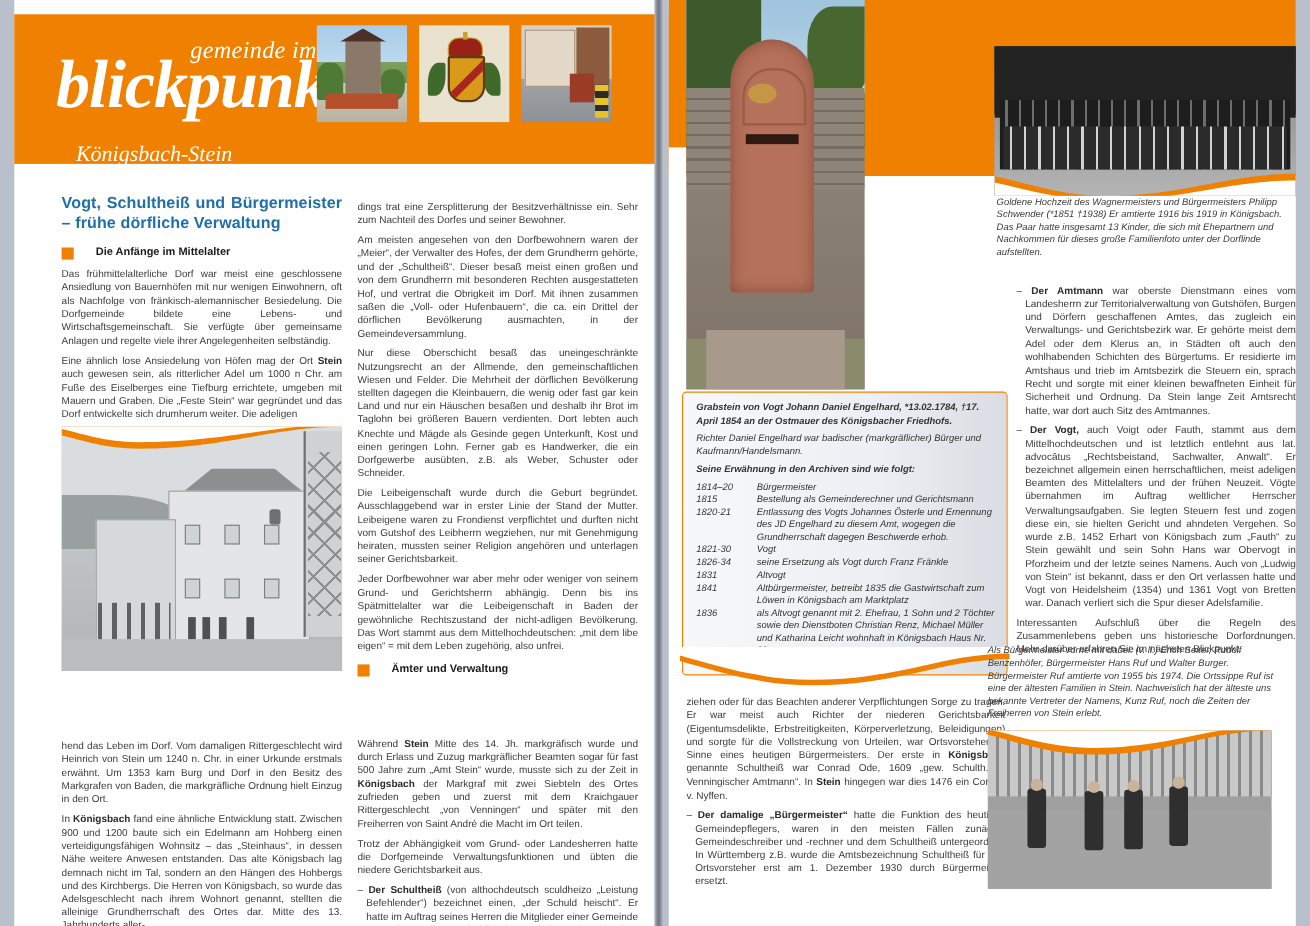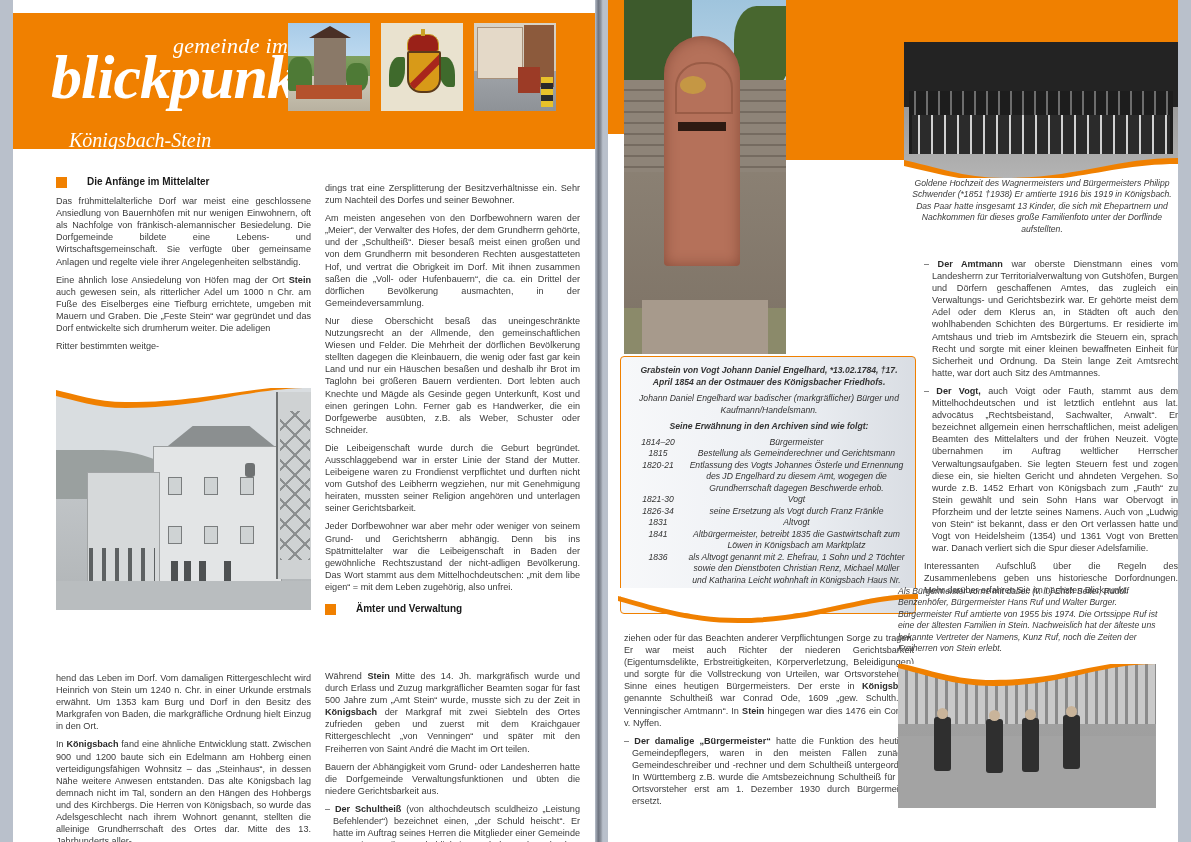--- a/index.html
+++ b/index.html
@@ -119,21 +119,21 @@
   .gv-lichen{position:absolute;left:16px;top:40px;width:26px;height:18px;background:#c9a13f;border-radius:50%;opacity:.8;}
   .gv-base{position:absolute;left:18px;bottom:0;width:126px;height:54px;background:#a79a8c;}
   .gv-grass{position:absolute;left:0;bottom:0;width:100%;height:46px;background:#8b8a6a;}
 
   
   .box{position:absolute;left:620px;top:356px;width:294px;height:256px;
        background:linear-gradient(to right,#f7f8fa 0%,#eceff3 60%,#d9dde3 100%);
        border:1.4px solid #f08000;border-radius:4px;}
   .boxwave{position:absolute;left:618px;top:588px;width:300px;height:36px;overflow:hidden;}
   .boxtext{position:absolute;left:12px;top:8px;width:272px;font-style:italic;font-size:8.6px;
-           line-height:11.5px;color:#333;text-align:center;}
+           line-height:11.5px;color:#333;}
   .boxtext .ttl{font-weight:700;}
   .lrow{display:flex;gap:5px;margin-bottom:0;}
   .lrow .yr{width:50px;flex:none;}
   .lrow .dsc{flex:1;}
 
   .R1{left:624px;top:632px;width:290px;}
   .R2{left:924px;top:258px;width:254px;}
   .capR{position:absolute;left:906px;top:178px;width:272px;}
 
   
@@ -189,20 +189,21 @@
         <div class="mast-photo ph-street">
           <div class="hs"></div>
             <div class="hs2"></div>
             <div class="rd"></div>
             <div class="yl"></div>
         </div>
       </div>
     </div>
 
     <div class="col L1">
+      <h1 class="headline">Vogt, Schultheiß und Bürgermeister – frühe dörfliche Verwaltung</h1>
       <div class="subhead">
         <span class="sq"></span>
         <span class="tx">Die Anfänge im Mittelalter</span>
       </div>
       <p>Das frühmittelalterliche Dorf war meist eine geschlossene Ansiedlung von Bauernhöfen mit nur wenigen Einwohnern, oft als Nachfolge von fränkisch-alemannischer Besiedelung. Die Dorfgemeinde bildete eine Lebens- und Wirtschaftsgemeinschaft. Sie verfügte über gemeinsame Anlagen und regelte viele ihrer Angelegenheiten selbständig.</p>
       <p><span>Eine ähnlich lose Ansiedelung von Höfen mag der Ort </span><b>Stein</b><span> auch gewesen sein, als ritterlicher Adel um 1000 n Chr. am Fuße des Eiselberges eine Tiefburg errichtete, umgeben mit Mauern und Graben. Die „Feste Stein“ war gegründet und das Dorf entwickelte sich drumherum weiter. Die adeligen</span></p>
       <p class="tight">Ritter bestimmten weitge-</p>
     </div>
 
     <div class="forsthaus">
@@ -246,21 +247,21 @@
       <p>Die Leibeigenschaft wurde durch die Geburt begründet. Ausschlaggebend war in erster Linie der Stand der Mutter. Leibeigene waren zu Frondienst verpflichtet und durften nicht vom Gutshof des Leibherrn wegziehen, nur mit Genehmigung heiraten, mussten seiner Religion angehören und unterlagen seiner Gerichtsbarkeit.</p>
       <p>Jeder Dorfbewohner war aber mehr oder weniger von seinem Grund- und Gerichtsherrn abhängig. Denn bis ins Spätmittelalter war die Leibeigenschaft in Baden der gewöhnliche Rechtszustand der nicht-adligen Bevölkerung. Das Wort stammt aus dem Mittelhochdeutschen: „mit dem libe eigen“ = mit dem Leben zugehörig, also unfrei.</p>
       <div class="subhead" style="margin-top:10px">
         <span class="sq"></span>
         <span class="tx">Ämter und Verwaltung</span>
       </div>
     </div>
 
     <div class="col L2b">
       <p><span>Während </span><b>Stein</b><span> Mitte des 14. Jh. markgräfisch wurde und durch Erlass und Zuzug markgräflicher Beamten sogar für fast 500 Jahre zum „Amt Stein“ wurde, musste sich zu der Zeit in </span><b>Königsbach</b><span> der Markgraf mit zwei Siebteln des Ortes zufrieden geben und zuerst mit dem Kraichgauer Rittergeschlecht „von Venningen“ und später mit den Freiherren von Saint André die Macht im Ort teilen.</span></p>
-      <p>Bauern der Abhängigkeit vom Grund- oder Landesherren hatte die Dorfgemeinde Verwaltungsfunktionen und übten die niedere Gerichtsbarkeit aus.</p>
+      <p>Trotz der Abhängigkeit vom Grund- oder Landesherren hatte die Dorfgemeinde Verwaltungsfunktionen und übten die niedere Gerichtsbarkeit aus.</p>
       <p style="padding-left:8px;text-indent:-8px"><span>– </span><b>Der Schultheiß</b><span> (von althochdeutsch sculdheizo „Leistung Befehlender“) bezeichnet einen, „der Schuld heischt“. Er hatte im Auftrag seines Herren die Mitglieder einer Gemeinde zur Leistung ihrer Schuldigkeit anzuhalten, also Abgaben einzu-</span></p>
     </div>
   </div>
 
   <div class="spine"></div>
 
   <div class="page page-right"></div>
 
   <div class="rp-orange"></div>
   <div class="rp-white-cut"></div>
@@ -273,21 +274,21 @@
     <div class="gv-base"></div>
     <div class="gv-stone">
         <div class="gv-lichen"></div>
         <div class="gv-inlay"></div>
       </div>
   </div>
 
   <div class="box">
     <div class="boxtext">
       <div class="ttl">Grabstein von Vogt Johann Daniel Engelhard, *13.02.1784, †17. April 1854 an der Ostmauer des Königsbacher Friedhofs.</div>
-      <div style="margin-top:5px">Johann Daniel Engelhard war badischer (markgräflicher) Bürger und Kaufmann/Handelsmann.</div>
+      <div style="margin-top:5px">Richter Daniel Engelhard war badischer (markgräflicher) Bürger und Kaufmann/Handelsmann.</div>
       <div class="ttl" style="margin-top:5px">Seine Erwähnung in den Archiven sind wie folgt:</div>
       <div id="boxrows" style="margin-top:4px">
           <div class="lrow">
             <div class="yr">1814–20</div>
             <div class="dsc">Bürgermeister</div>
           </div>
           <div class="lrow">
             <div class="yr">1815</div>
             <div class="dsc">Bestellung als Gemeinderechner und Gerichtsmann</div>
           </div>
@@ -336,21 +337,21 @@
       <div class="crowd2"></div>
     <div class="hoch-wave">
       <svg width="274" height="30" viewBox="0 0 274 30" preserveAspectRatio="none">
         <path d="M0,30 L274,30 L274,6 C210,6 175,26 100,26 C60,26 28,14 0,8 Z" fill="#f08000"></path>
         <path d="M0,30 L274,30 L274,12 C210,12 175,30 100,30 C60,30 28,20 0,14 Z" fill="#ffffff"></path>
       </svg>
     </div>
   </div>
 
   <div class="capR">
-    <div class="caption" style="text-align:center">Goldene Hochzeit des Wagnermeisters und Bürgermeisters Philipp Schwender (*1851 †1938) Er amtierte 1916 bis 1919 in Königsbach. Das Paar hatte insgesamt 13 Kinder, die sich mit Ehepartnern und Nachkommen für dieses große Familienfoto unter der Dorflinde aufstellten.</div>
+    <div class="caption" style="text-align:left">Goldene Hochzeit des Wagnermeisters und Bürgermeisters Philipp Schwender (*1851 †1938) Er amtierte 1916 bis 1919 in Königsbach. Das Paar hatte insgesamt 13 Kinder, die sich mit Ehepartnern und Nachkommen für dieses große Familienfoto unter der Dorflinde aufstellten.</div>
   </div>
 
   <div class="col R2">
     <p style="padding-left:8px;text-indent:-8px"><span>– </span><b>Der Amtmann</b><span> war oberste Dienstmann eines vom Landesherrn zur Territorialverwaltung von Gutshöfen, Burgen und Dörfern geschaffenen Amtes, das zugleich ein Verwaltungs- und Gerichtsbezirk war. Er gehörte meist dem Adel oder dem Klerus an, in Städten oft auch den wohlhabenden Schichten des Bürgertums. Er residierte im Amtshaus und trieb im Amtsbezirk die Steuern ein, sprach Recht und sorgte mit einer kleinen bewaffneten Einheit für Sicherheit und Ordnung. Da Stein lange Zeit Amtsrecht hatte, war dort auch Sitz des Amtmannes.</span></p>
     <p style="padding-left:8px;text-indent:-8px"><span>– </span><b>Der Vogt,</b><span> auch Voigt oder Fauth, stammt aus dem Mittelhochdeutschen und ist letztlich entlehnt aus lat. advocātus „Rechtsbeistand, Sachwalter, Anwalt“. Er bezeichnet allgemein einen herrschaftlichen, meist adeligen Beamten des Mittelalters und der frühen Neuzeit. Vögte übernahmen im Auftrag weltlicher Herrscher Verwaltungsaufgaben. Sie legten Steuern fest und zogen diese ein, sie hielten Gericht und ahndeten Vergehen. So wurde z.B. 1452 Erhart von Königsbach zum „Fauth“ zu Stein gewählt und sein Sohn Hans war Obervogt in Pforzheim und der letzte seines Namens. Auch von „Ludwig von Stein“ ist bekannt, dass er den Ort verlassen hatte und Vogt von Heidelsheim (1354) und 1361 Vogt von Bretten war. Danach verliert sich die Spur dieser Adelsfamilie.</span></p>
     <p>Interessanten Aufschluß über die Regeln des Zusammenlebens geben uns historiesche Dorfordnungen. Mehr darüber erfahren Sie im nächsten Blickpunkt.</p>
   </div>
 
   <div class="capB">
     <div class="caption left-al">Als Bürgermeister vorne mit dabei: (v. li.) Erich Seiter, Rudolf Benzenhöfer, Bürgermeister Hans Ruf und Walter Burger. Bürgermeister Ruf amtierte von 1955 bis 1974. Die Ortssippe Ruf ist eine der ältesten Familien in Stein. Nachweislich hat der älteste uns bekannte Vertreter der Namens, Kunz Ruf, noch die Zeiten der Freiherren von Stein erlebt.</div>

